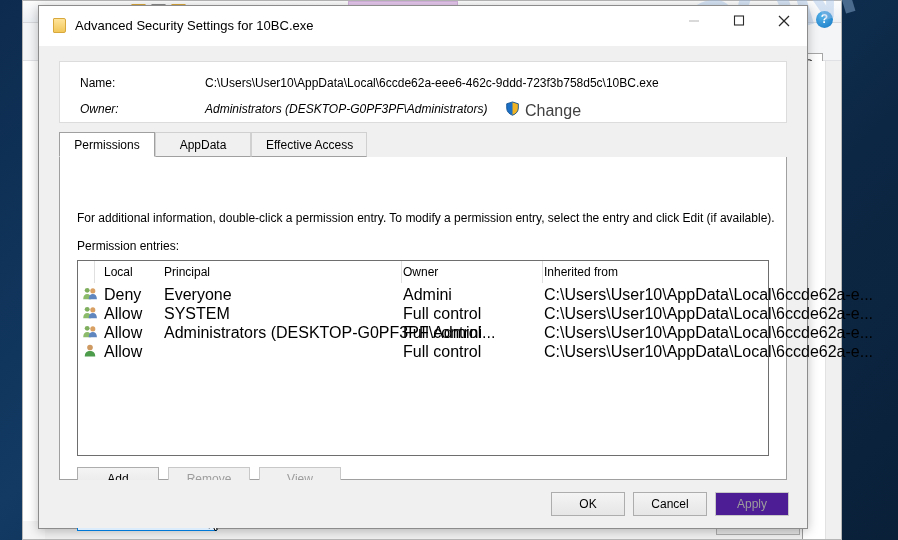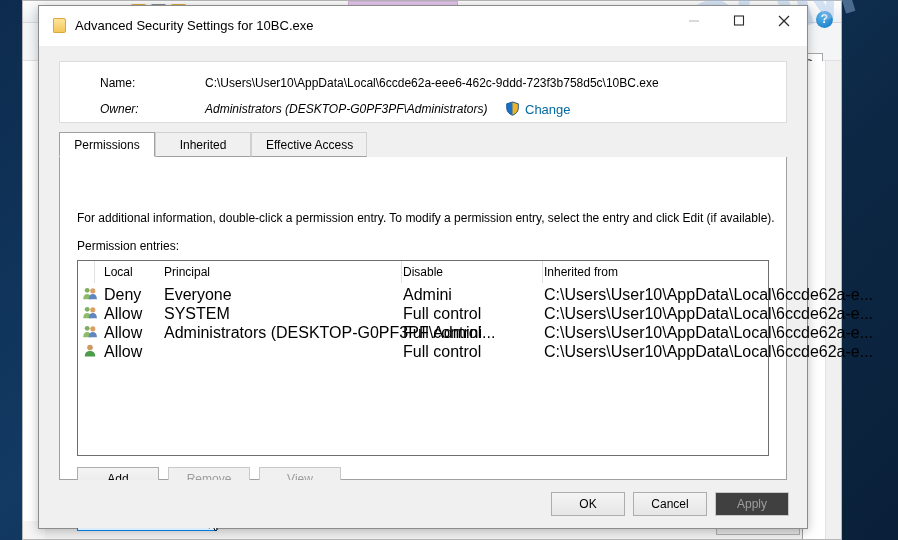--- a/index.html
+++ b/index.html
@@ -305,38 +305,37 @@
     border: 1px solid #dcdcdc;
     box-sizing: border-box;
   }
   .info-row { position: absolute; left: 0; right: 0; height: 26px; }
   .info-label {
     position: absolute;
     left: 20px;
     top: 5px;
     font-size: 12px;
     color: #000;
-    margin-left: 20px;
   }
   .info-value {
     position: absolute;
     left: 145px;
     top: 5px;
     font-size: 12px;
     color: #000;
     white-space: nowrap;
   }
   #info-row-name { top: 9px; }
   #info-row-owner { top: 35px; font-style: italic; }
   #change-link {
     position: absolute;
     left: 465px;
     top: 40px;
-    font-size: 13px;
-    color: #0369a1;
+    font-size: 16px;
+    color: #404040;
     cursor: pointer;
   }
   #change-shield {
     position: absolute;
     left: 445px;
     top: 39px;
     width: 15px;
     height: 15px;
   }
 
@@ -522,21 +521,21 @@
     width: 74px;
     height: 24px;
     background: linear-gradient(#f4f4f4, #e6e6e6);
     border: 1px solid #adadad;
     box-sizing: border-box;
     font-size: 12px;
     color: #000;
     text-align: center;
     line-height: 22px;
   }
-  .fbtn.disabled { color: #9d9d9d; background: #404040; border-color: #c8c8c8; }
+  .fbtn.disabled { color: #9d9d9d; background: #4c1d95; border-color: #c8c8c8; }
   #btn-ok { right: 182px; }
   #btn-cancel { right: 100px; }
   #btn-apply { right: 18px; }
 </style>
 </head>
 <body>
 
 <div id="desktop">
 
   <div id="explorer-window">
@@ -619,41 +618,41 @@
         <path d="M8 1 L14.2 3 V7.5 C14.2 11.4 11.4 14 8 15.2 C4.6 14 1.8 11.4 1.8 7.5 V3 Z" fill="none" stroke="#10508f" stroke-width="0.9"></path>
       </svg>
       <div id="change-link">Change</div>
     </div>
 
     <div id="adv-tabs">
       <div class="tab selected" style="left:0;width:96px">
         <span>Permissions</span>
       </div>
       <div class="tab" style="left:96px;width:96px">
-        <span>Inherited</span>
+        <span>AppData</span>
       </div>
       <div class="tab" style="left:192px;width:116px">
         <span>Effective Access</span>
       </div>
     </div>
 
     <div id="adv-panel">
 
       <div id="panel-instruction">For additional information, double-click a permission entry. To modify a permission entry, select the entry and click Edit (if available).</div>
       <div id="panel-entries-label">Permission entries:</div>
 
       <div id="perm-list">
 
         <div id="perm-header">
           <div id="perm-sep"></div>
           <div id="perm-sep2"></div>
           <div id="perm-sep3"></div>
           <div class="hcell col-type">Local</div>
           <div class="hcell col-principal">Principal</div>
-          <div class="hcell col-access">Disable</div>
+          <div class="hcell col-access">Owner</div>
           <div class="hcell col-inherited">Inherited from</div>
         </div>
 
         <div class="perm-row">
           <svg class="row-icon" viewBox="0 0 16 16">
             <circle cx="5" cy="4.6" r="2.6" fill="#7fae5e"></circle>
             <path d="M0.8 14 C0.8 10.4 2.6 8.6 5 8.6 C7.4 8.6 9.2 10.4 9.2 14 Z" fill="#8cbb6a"></path>
             <circle cx="11" cy="5.2" r="2.7" fill="#d9a064"></circle>
             <path d="M6.6 14 C6.6 10.2 8.5 8.4 11 8.4 C13.5 8.4 15.4 10.2 15.4 14 Z" fill="#5f86bf"></path>
           </svg>

